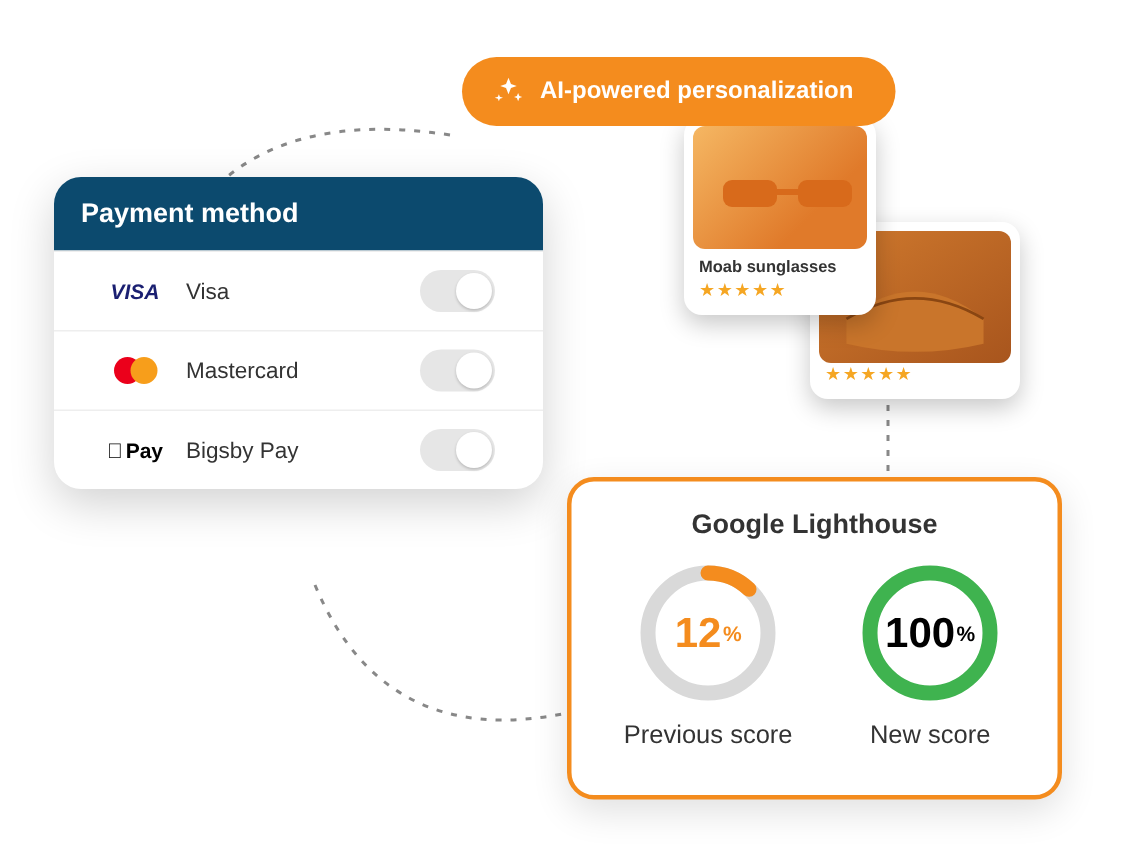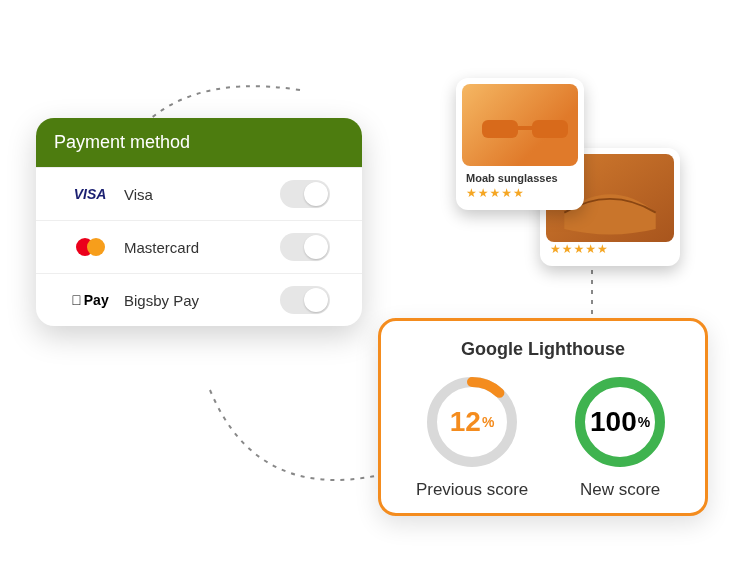--- a/index.html
+++ b/index.html
@@ -22,23 +22,23 @@
     top: 118px;
     left: 36px;
     width: 326px;
     background: #fff;
     border-radius: 18px;
     box-shadow: 0 10px 30px rgba(0,0,0,0.18);
     overflow: hidden;
     z-index: 3;
   }
   .payment-header {
-    background: #4d7c0f;
+    background: #0c4a6e;
     color: #fff;
-    font-weight: 400;
+    font-weight: 700;
     font-size: 18px;
     padding: 14px 18px;
   }
   .payment-row {
     display: flex;
     align-items: center;
     gap: 12px;
     padding: 12px 32px;
     border-top: 1px solid #eee;
   }
@@ -126,21 +126,21 @@
   
   .lighthouse-card {
     position: absolute;
     top: 318px;
     left: 378px;
     width: 330px;
     background: #fff;
     border: 3px solid #f48c1e;
     border-radius: 18px;
     box-shadow: 0 8px 24px rgba(0,0,0,0.12);
-    padding: 18px 14px 13px;
+    padding: 18px 14px 30px;
     z-index: 3;
   }
   .lh-title { text-align: center; font-weight: 700; font-size: 18px; color: #333; margin-bottom: 12px; }
   .lh-row { display: flex; justify-content: space-around; }
   .lh-item { display: flex; flex-direction: column; align-items: center; gap: 8px; }
   .ring { position: relative; width: 100px; height: 100px; }
   .ring svg { transform: rotate(-90deg); }
   .ring-label {
     position: absolute;
     inset: 0;
@@ -167,20 +167,28 @@
 <body>
 
 <div class="canvas">
 
   <svg class="connectors" width="750" height="563">
     <path d="M 300 90 Q 170 70, 120 155" stroke="#888" stroke-width="2" stroke-dasharray="4 6" fill="none"></path>
     <path d="M 210 390 Q 260 510, 400 470" stroke="#888" stroke-width="2" stroke-dasharray="4 6" fill="none"></path>
     <path d="M 592 260 L 592 320" stroke="#888" stroke-width="2" stroke-dasharray="4 6" fill="none"></path>
   </svg>
 
+  <div class="ai-pill">
+    <svg class="sparkle-icon" viewBox="0 0 24 24" fill="#fff">
+      <path d="M12 2l1.8 4.6L18 8l-4.2 1.4L12 14l-1.8-4.6L6 8l4.2-1.4L12 2z"></path>
+      <path d="M19 13l.9 2.3L22 16l-2.1.7L19 19l-.9-2.3L16 16l2.1-.7L19 13z"></path>
+      <path d="M5 14l.7 1.8L8 16.5l-2.3.7L5 19l-.7-1.8L2 16.5l2.3-.7L5 14z"></path>
+    </svg>
+    <span>AI-powered personalization</span>
+  </div>
 
   <div class="payment-card">
     <div class="payment-header">Payment method</div>
 
     <div class="payment-row">
       <div class="pay-logo visa">VISA</div>
       <div class="pay-name">Visa</div>
       <div class="toggle"></div>
     </div>
 

